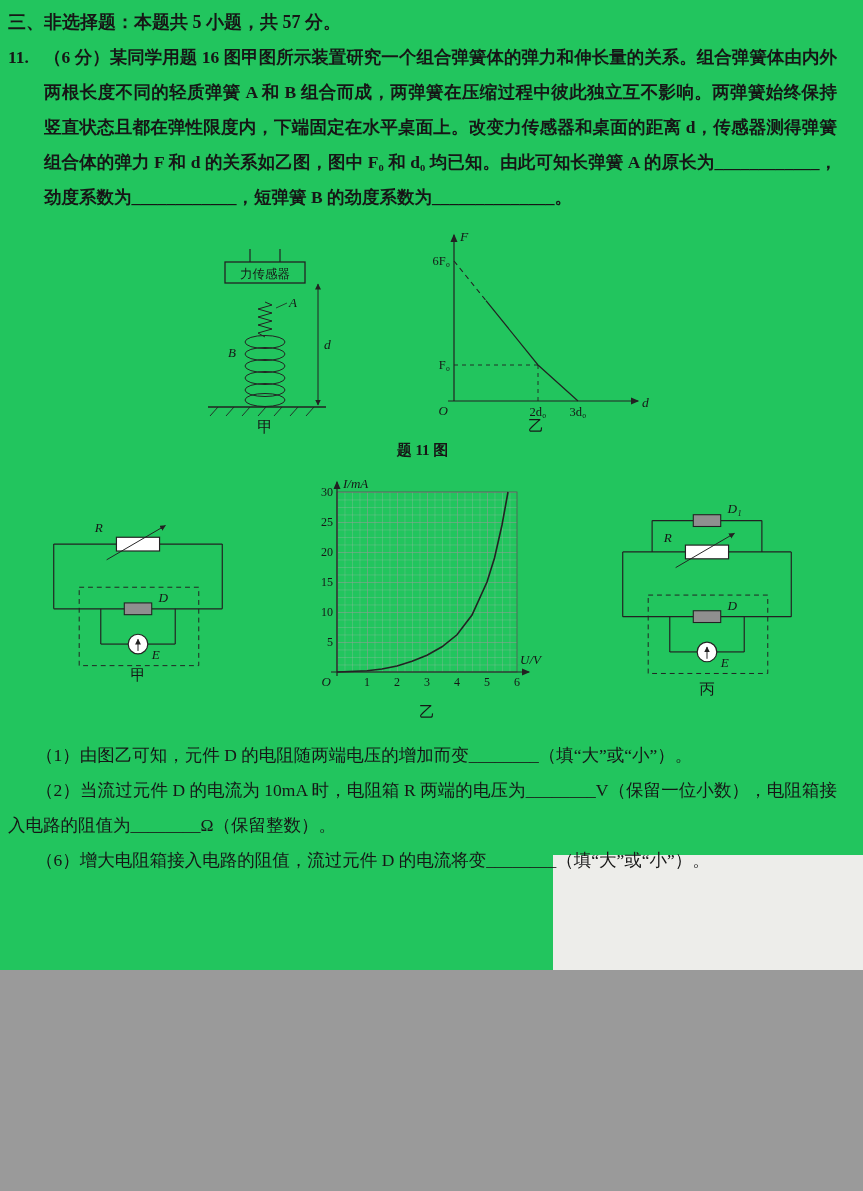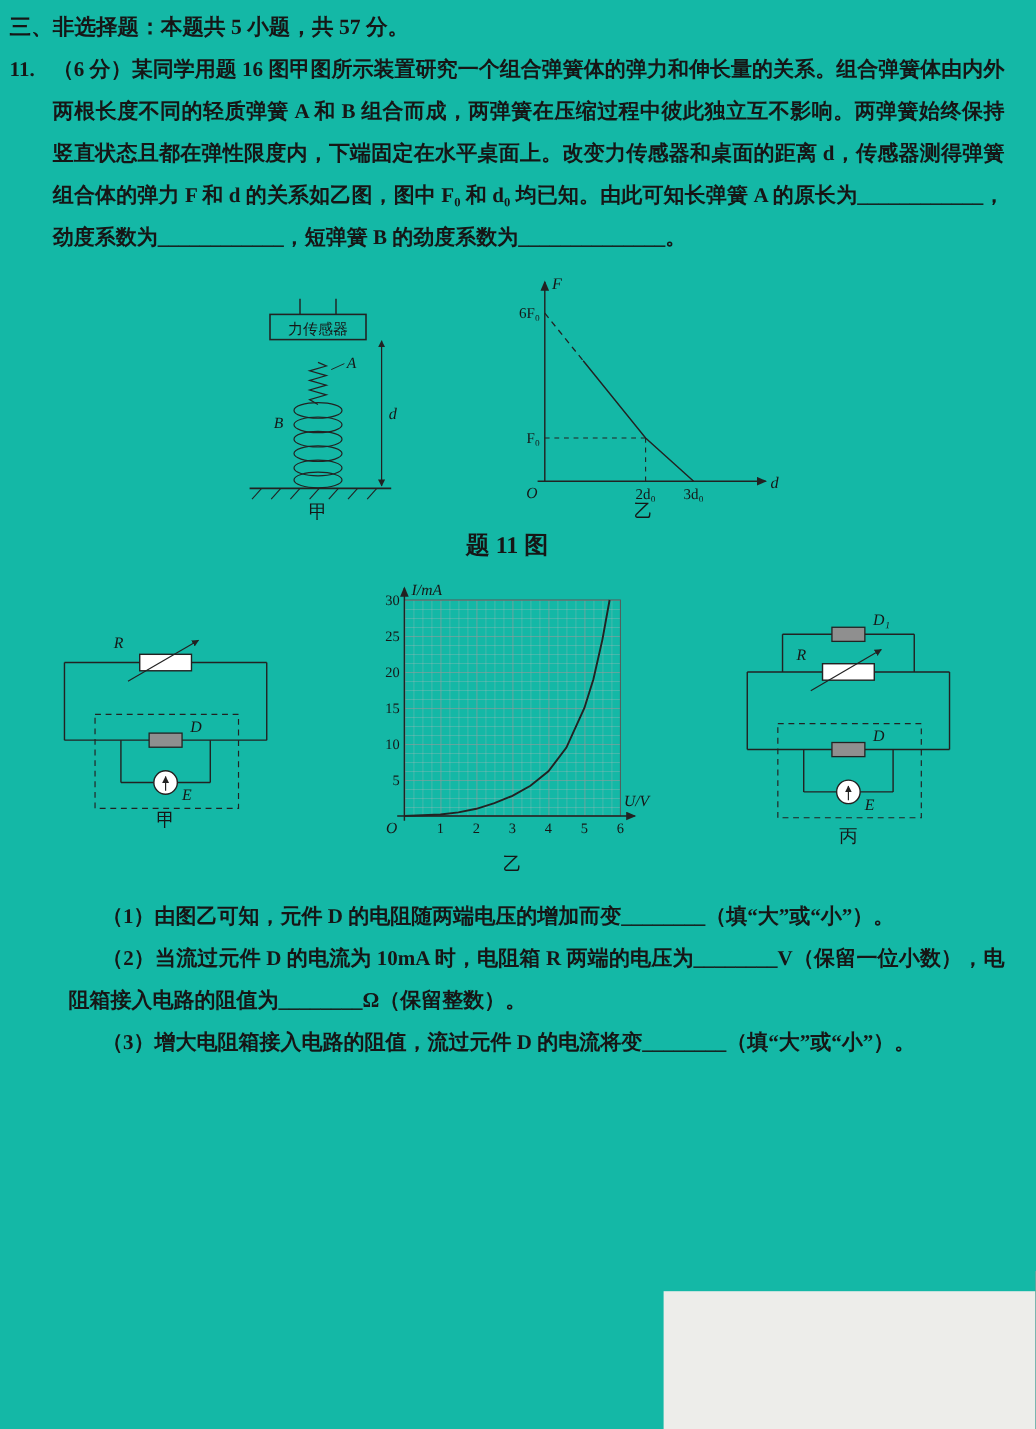--- a/index.html
+++ b/index.html
@@ -1,31 +1,31 @@
 <!DOCTYPE html>
 <html><head>
 <meta charset="utf-8">
 <style>
   html,body{margin:0;padding:0;background:#9a9a9a;}
   .sheet{
-    position:relative;z-index:0;width:863px;height:1191px;margin:0 auto;
-    background:#14b8a6;color:#161616;
+    position:relative;z-index:0;width:863px;height:970px;margin:0 auto;
+    background:#22c55e;color:#161616;
     font-family:"Liberation Serif","DejaVu Serif",serif;
     font-size:17.5px;line-height:2.0;
     box-sizing:border-box;padding:4px 26px 0 8px;overflow:hidden;
   }
   .patch{position:absolute;right:0;bottom:0;width:310px;height:115px;background:#ededea;z-index:-1;}
   .section-header{font-weight:bold;font-size:18px;}
   .question{display:flex;align-items:flex-start;font-weight:bold;}
   .q-num{flex:0 0 36px;}
   .q-body{flex:1;text-align:justify;}
   .fig-row{display:flex;align-items:flex-end;justify-content:center;gap:62px;margin:8px 0 0;}
   .fig-row-3{display:flex;align-items:center;justify-content:space-between;padding:0 32px;margin:6px 0 0;}
-  .fig-caption{text-align:center;font-weight:bold;font-size:20px;line-height:1.7;margin:3px 0 10px;}
-  .parts{margin-left:49px;margin-top:14px;font-weight:bold;}
+  .fig-caption{text-align:center;font-weight:bold;font-size:15px;line-height:1.7;margin:3px 0 10px;}
+  .parts{margin-top:14px;}
   .part{text-indent:28px;text-align:justify;}
   svg{display:block;}
   svg text{font-family:"Liberation Serif","DejaVu Serif",serif;fill:#161616;}
 </style>
 </head>
 <body>
 
 <div class="sheet">
   <div class="patch"></div>
 
@@ -203,15 +203,15 @@
       <line x1="100" y1="161" x2="100" y2="149" stroke="#222" stroke-width="1" marker-end="url(#ar5)"></line>
       <text x="114" y="169" font-size="13.5" font-style="italic">E</text>
       <rect x="40" y="96" width="122" height="80" fill="none" stroke="#222" stroke-width="1" stroke-dasharray="5 4"></rect>
       <text x="100" y="197" font-size="15.5" text-anchor="middle">丙</text>
     </svg>
   </div>
 
   <div class="parts">
     <div class="part">（1）由图乙可知，元件 D 的电阻随两端电压的增加而变________（填“大”或“小”）。</div>
     <div class="part">（2）当流过元件 D 的电流为 10mA 时，电阻箱 R 两端的电压为________V（保留一位小数），电阻箱接入电路的阻值为________Ω（保留整数）。</div>
-    <div class="part">（3）增大电阻箱接入电路的阻值，流过元件 D 的电流将变________（填“大”或“小”）。</div>
+    <div class="part">（6）增大电阻箱接入电路的阻值，流过元件 D 的电流将变________（填“大”或“小”）。</div>
   </div>
 </div>
 
 </body></html>

